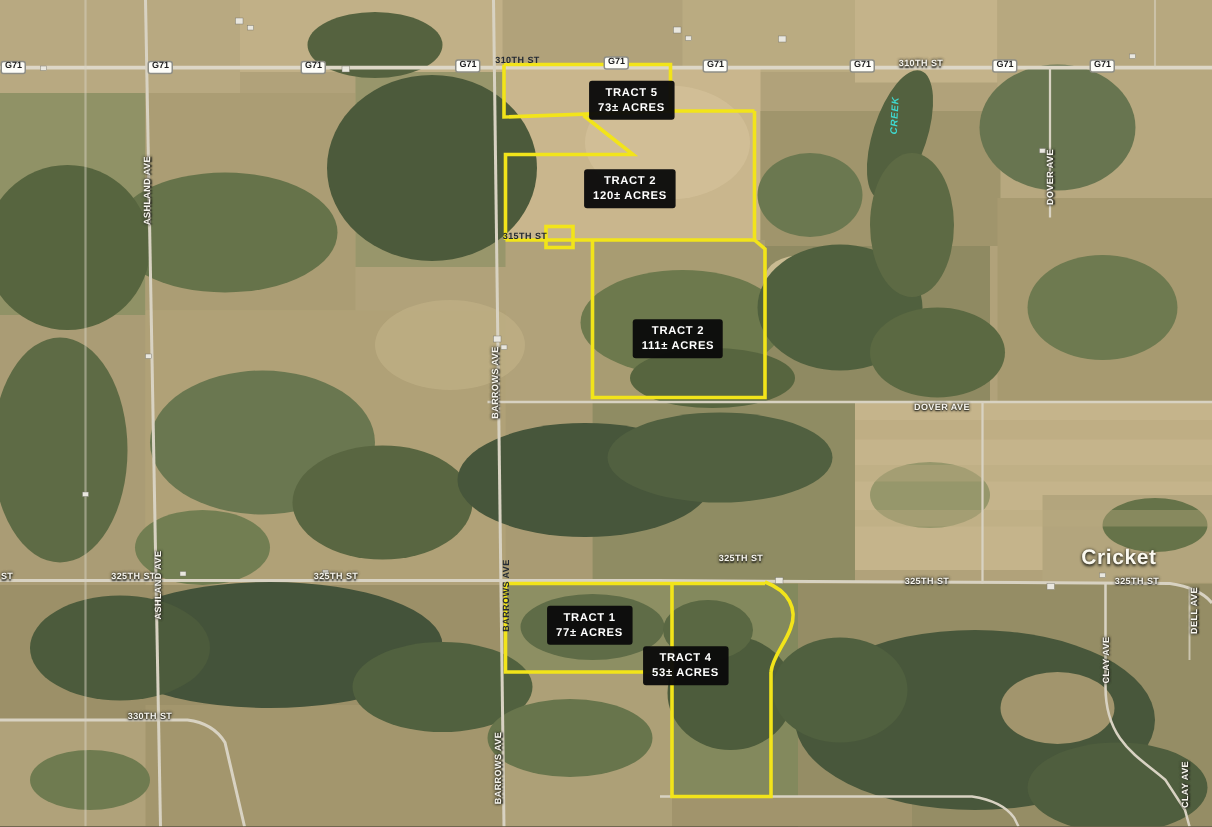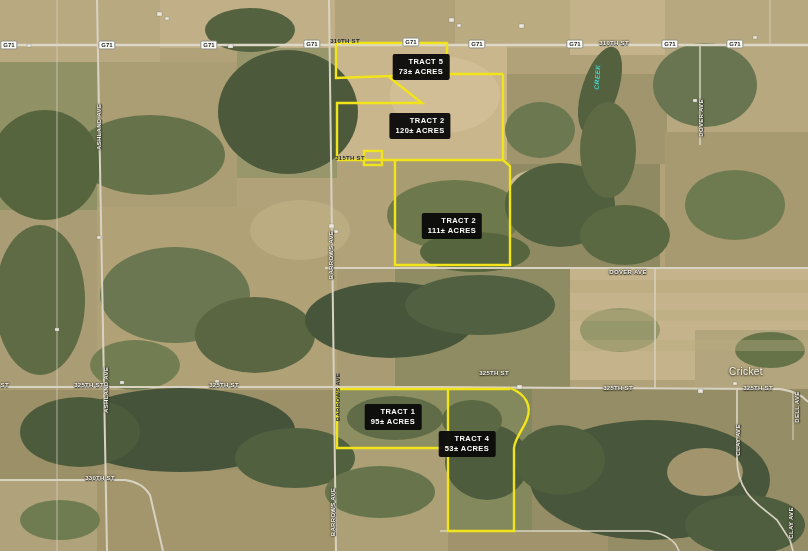--- a/index.html
+++ b/index.html
@@ -23,27 +23,27 @@
     font-weight:bold;font-size:6px;line-height:7px;padding:0 2px;white-space:nowrap;
   }
   .creek-label{
     position:absolute;left:597px;top:77px;
     transform:translate(-50%,-50%) rotate(-87deg);
     font-style:italic;font-weight:bold;font-size:6.5px;letter-spacing:.5px;
     color:#3fd8cf;white-space:nowrap;
   }
   .place-label{
     position:absolute;left:746px;top:371px;transform:translate(-50%,-50%);
-    font-size:10px;font-weight:400;color:#fbf9f0;letter-spacing:.4px;
+    font-size:14px;font-weight:700;color:#fbf9f0;letter-spacing:.4px;
     text-shadow:0 1px 2px rgba(35,35,25,.95),0 0 2px rgba(35,35,25,.8);white-space:nowrap;
   }
   .tract-label{
     position:absolute;transform:translate(-50%,-50%);
     background:rgba(10,10,10,.96);color:#ffffff;border-radius:2px;
-    padding:3px 6px;text-align:right;white-space:nowrap;
+    padding:3px 6px;text-align:center;white-space:nowrap;
     font-weight:bold;font-size:7.5px;line-height:1.35;letter-spacing:.45px;
   }
   .tract-label span{display:block;}
 </style>
 </head>
 <body>
 
 <div id="stage">
 
   <svg width="808" height="551" viewBox="0 0 808 551">
@@ -216,20 +216,20 @@
   <div class="tract-label" style="left:420px;top:126px">
     <span>TRACT 2</span>
     <span>120± ACRES</span>
   </div>
   <div class="tract-label" style="left:452px;top:226px">
     <span>TRACT 2</span>
     <span>111± ACRES</span>
   </div>
   <div class="tract-label" style="left:393px;top:417px">
     <span>TRACT 1</span>
-    <span>95± ACRES</span>
-  </div>
-  <div class="tract-label" style="left:467px;top:444px">
+    <span>77± ACRES</span>
+  </div>
+  <div class="tract-label" style="left:457px;top:444px">
     <span>TRACT 4</span>
     <span>53± ACRES</span>
   </div>
 
 </div>
 
 </body></html>

